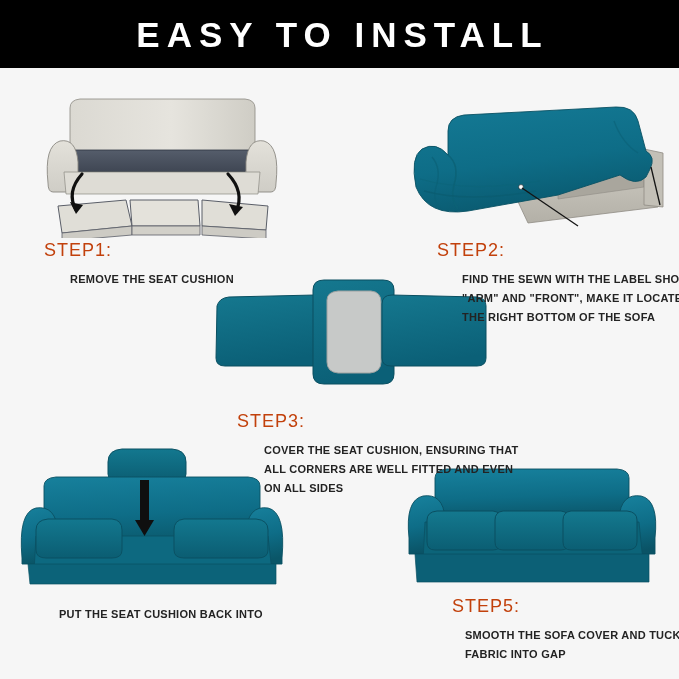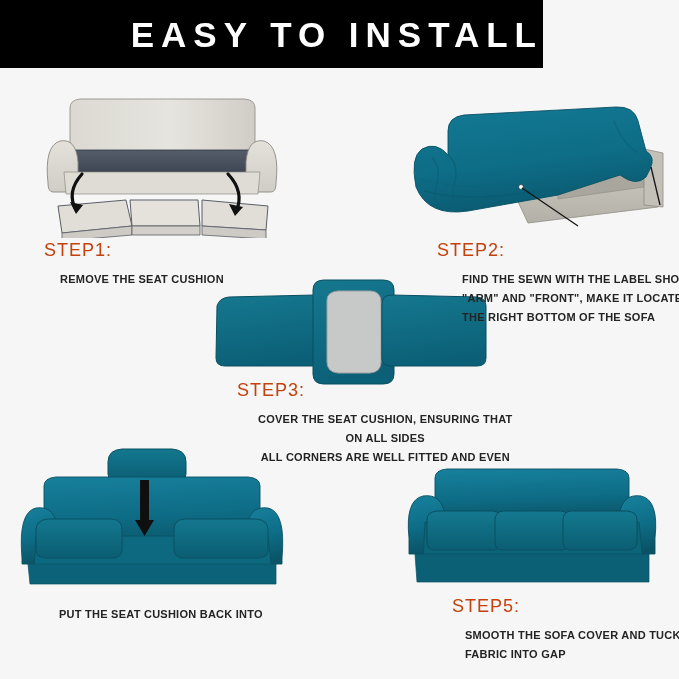--- a/index.html
+++ b/index.html
@@ -7,23 +7,23 @@
     width:679px;height:679px;
     background:#f6f6f6;
     font-family:"Liberation Sans", sans-serif;
     overflow:hidden;
     position:relative;
   }
   #page{position:relative;width:679px;height:679px;background:#f6f6f6;}
 
   
   .banner{
-    position:absolute;left:0;top:0;width:543px;height:68px;
+    position:absolute;left:0;top:0;width:679px;height:68px;
     background:#000;
-    display:flex;align-items:center;justify-content:flex-end;
+    display:flex;align-items:center;justify-content:center;
   }
   .banner-title{
     color:#ffffff;
     font-size:35px;
     font-weight:bold;
     letter-spacing:7px;
     line-height:1;
     font-family:"Liberation Sans", sans-serif;
     white-space:nowrap;
     padding-left:6px;
@@ -43,25 +43,25 @@
     font-size:11px;
     color:#232323;
     letter-spacing:.25px;
     line-height:19px;
     font-weight:600;
     font-family:"Liberation Sans", sans-serif;
   }
   .step-body div{white-space:nowrap;}
 
   .s1{left:44px;top:240px;}
-  .s1 .step-body{margin-left:16px;margin-top:9px;}
+  .s1 .step-body{margin-left:26px;margin-top:9px;}
   .s2{left:437px;top:240px;}
   .s2 .step-body{margin-left:25px;margin-top:9px;}
-  .s3{left:237px;top:380px;}
-  .s3 .step-body{margin-left:21px;margin-top:9px;text-align:center;}
+  .s3{left:237px;top:411px;}
+  .s3 .step-body{margin-left:27px;margin-top:9px;}
   .s4{left:45px;top:596px;}
   .s4 .step-body{margin-left:14px;margin-top:9px;}
   .s5{left:452px;top:596px;}
   .s5 .step-body{margin-left:13px;margin-top:9px;}
 
   
   .art{position:absolute;}
   .a1{left:40px;top:88px;}
   .a2{left:408px;top:95px;}
   .a3{left:205px;top:278px;}
@@ -249,22 +249,22 @@
       <div>FIND THE SEWN WITH THE LABEL SHOWS</div>
       <div>"ARM" AND "FRONT", MAKE IT LOCATE IN</div>
       <div>THE RIGHT BOTTOM OF THE SOFA</div>
     </div>
   </div>
 
   <div class="step s3">
     <div class="step-head">STEP3:</div>
     <div class="step-body">
       <div>COVER THE SEAT CUSHION, ENSURING THAT</div>
+      <div>ALL CORNERS ARE WELL FITTED AND EVEN</div>
       <div>ON ALL SIDES</div>
-      <div>ALL CORNERS ARE WELL FITTED AND EVEN</div>
     </div>
   </div>
 
   <div class="step s4">
     <div class="step-body">
       <div>PUT THE SEAT CUSHION BACK INTO</div>
     </div>
   </div>
 
   <div class="step s5">

